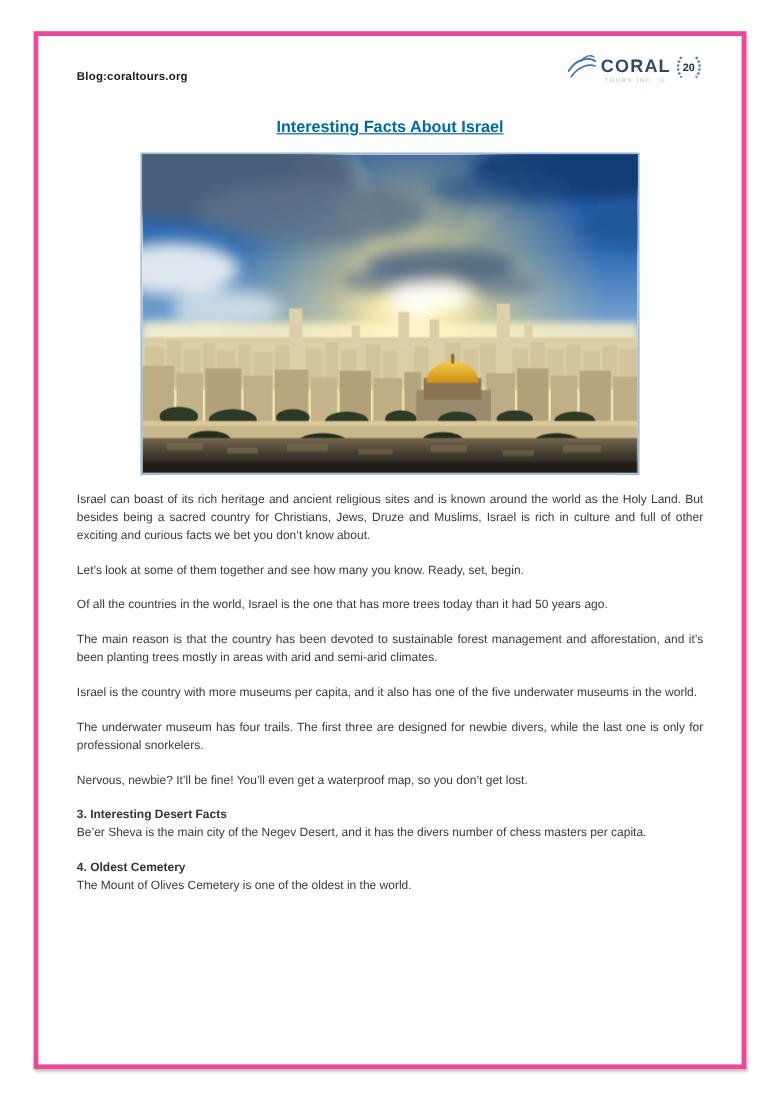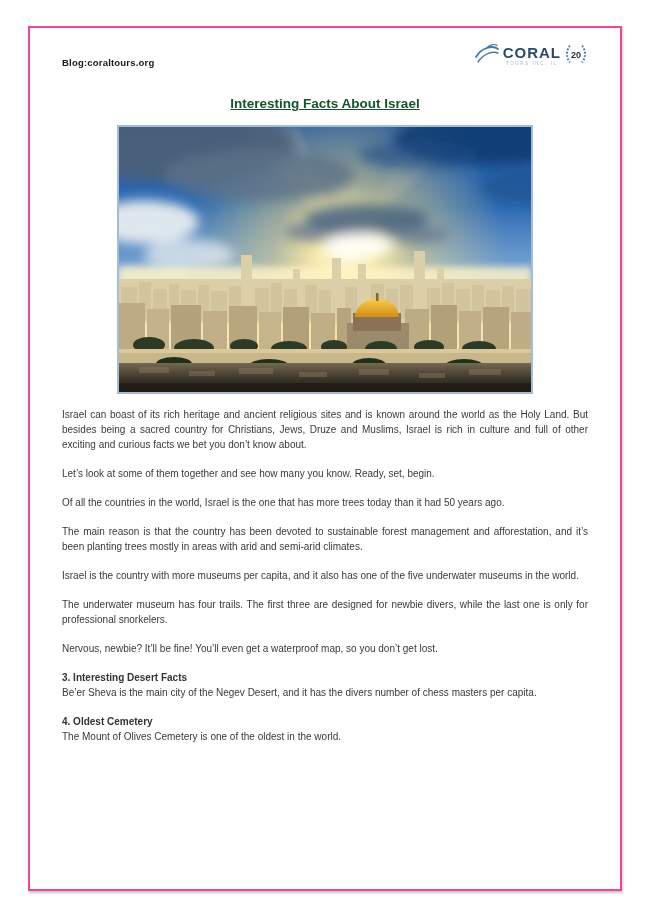--- a/index.html
+++ b/index.html
@@ -8,21 +8,21 @@
     width: 650px; height: 920px;
     background: #ffffff;
     font-family: "Liberation Sans", sans-serif;
     position: relative;
   }
   .page {
     position: absolute;
     left: 28px; top: 26px;
     width: 594px; height: 865px;
     background: #ffffff;
-    border: 2px solid #ec4899;
+    border: 4px solid #ec4899;
     box-shadow: 1px 2px 2px rgba(0,0,0,0.22);
     padding: 12px 32px 0 32px;
     overflow: hidden;
   }
   .page-header {
     display: flex;
     justify-content: space-between;
     align-items: flex-start;
     height: 46px;
   }
@@ -42,21 +42,21 @@
   .logo-tagline {
     font-size: 4.5px; color: #95b9d2;
     letter-spacing: 1.6px; margin-top: 2px; text-align: center;
     white-space: nowrap;
   }
   .page-title {
     margin: 10px 0 0 0;
     text-align: center;
     font-size: 13.5px;
     font-weight: bold;
-    color: #14532d;
+    color: #0369a1;
     text-decoration: underline;
   }
   .photo-frame {
     width: 416px;
     margin: 14px auto 0 auto;
     border: 2px solid #a3bdd6;
     line-height: 0;
   }
   .article {
     margin-top: 13px;

